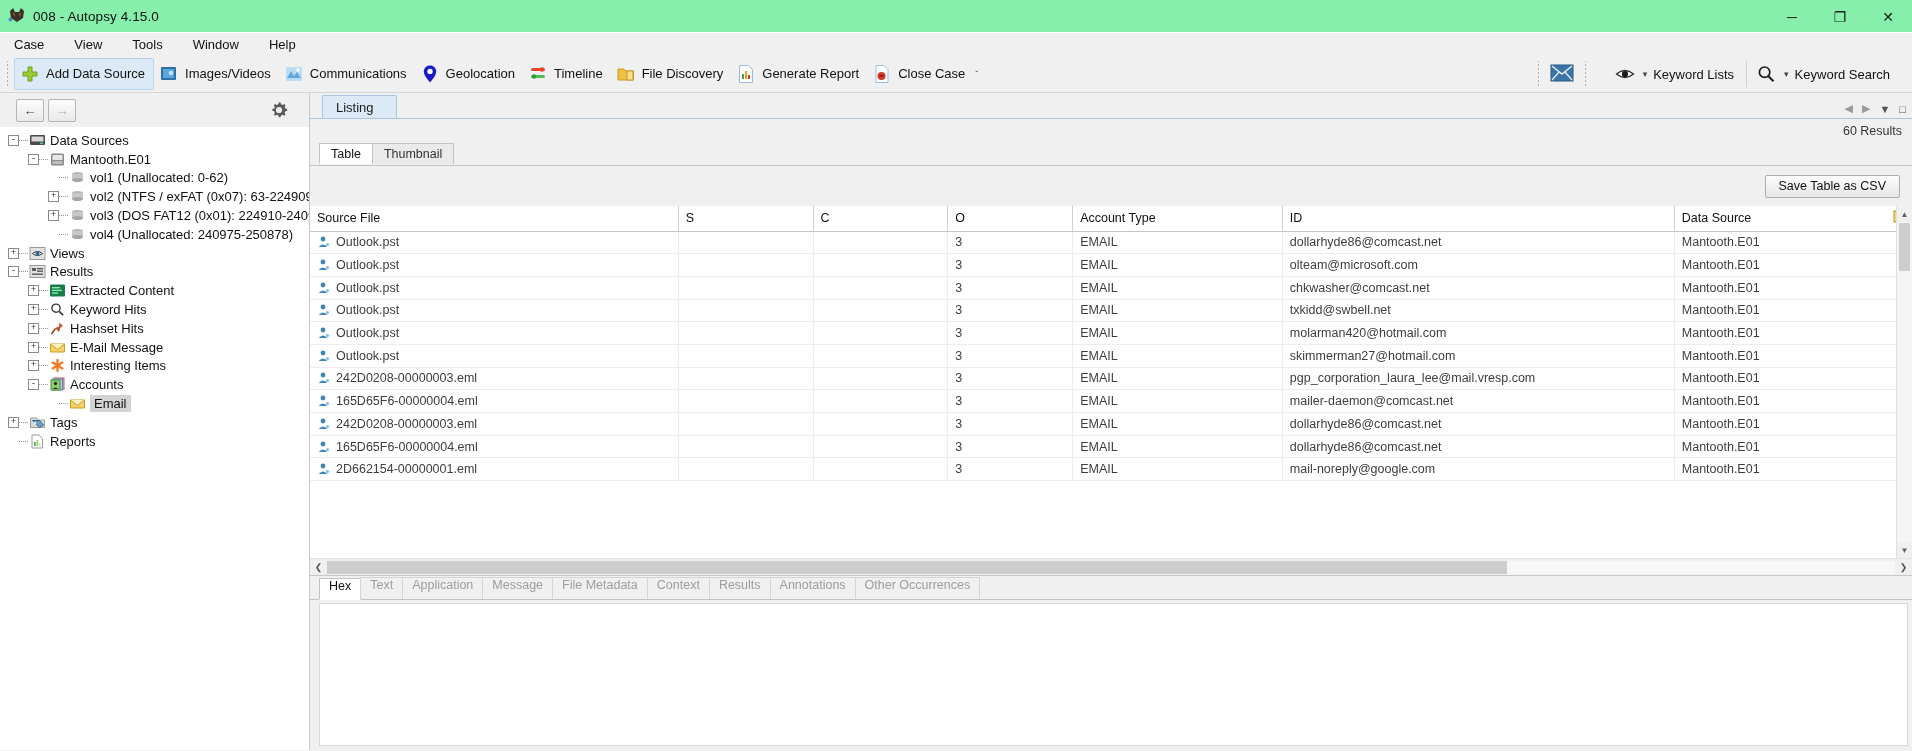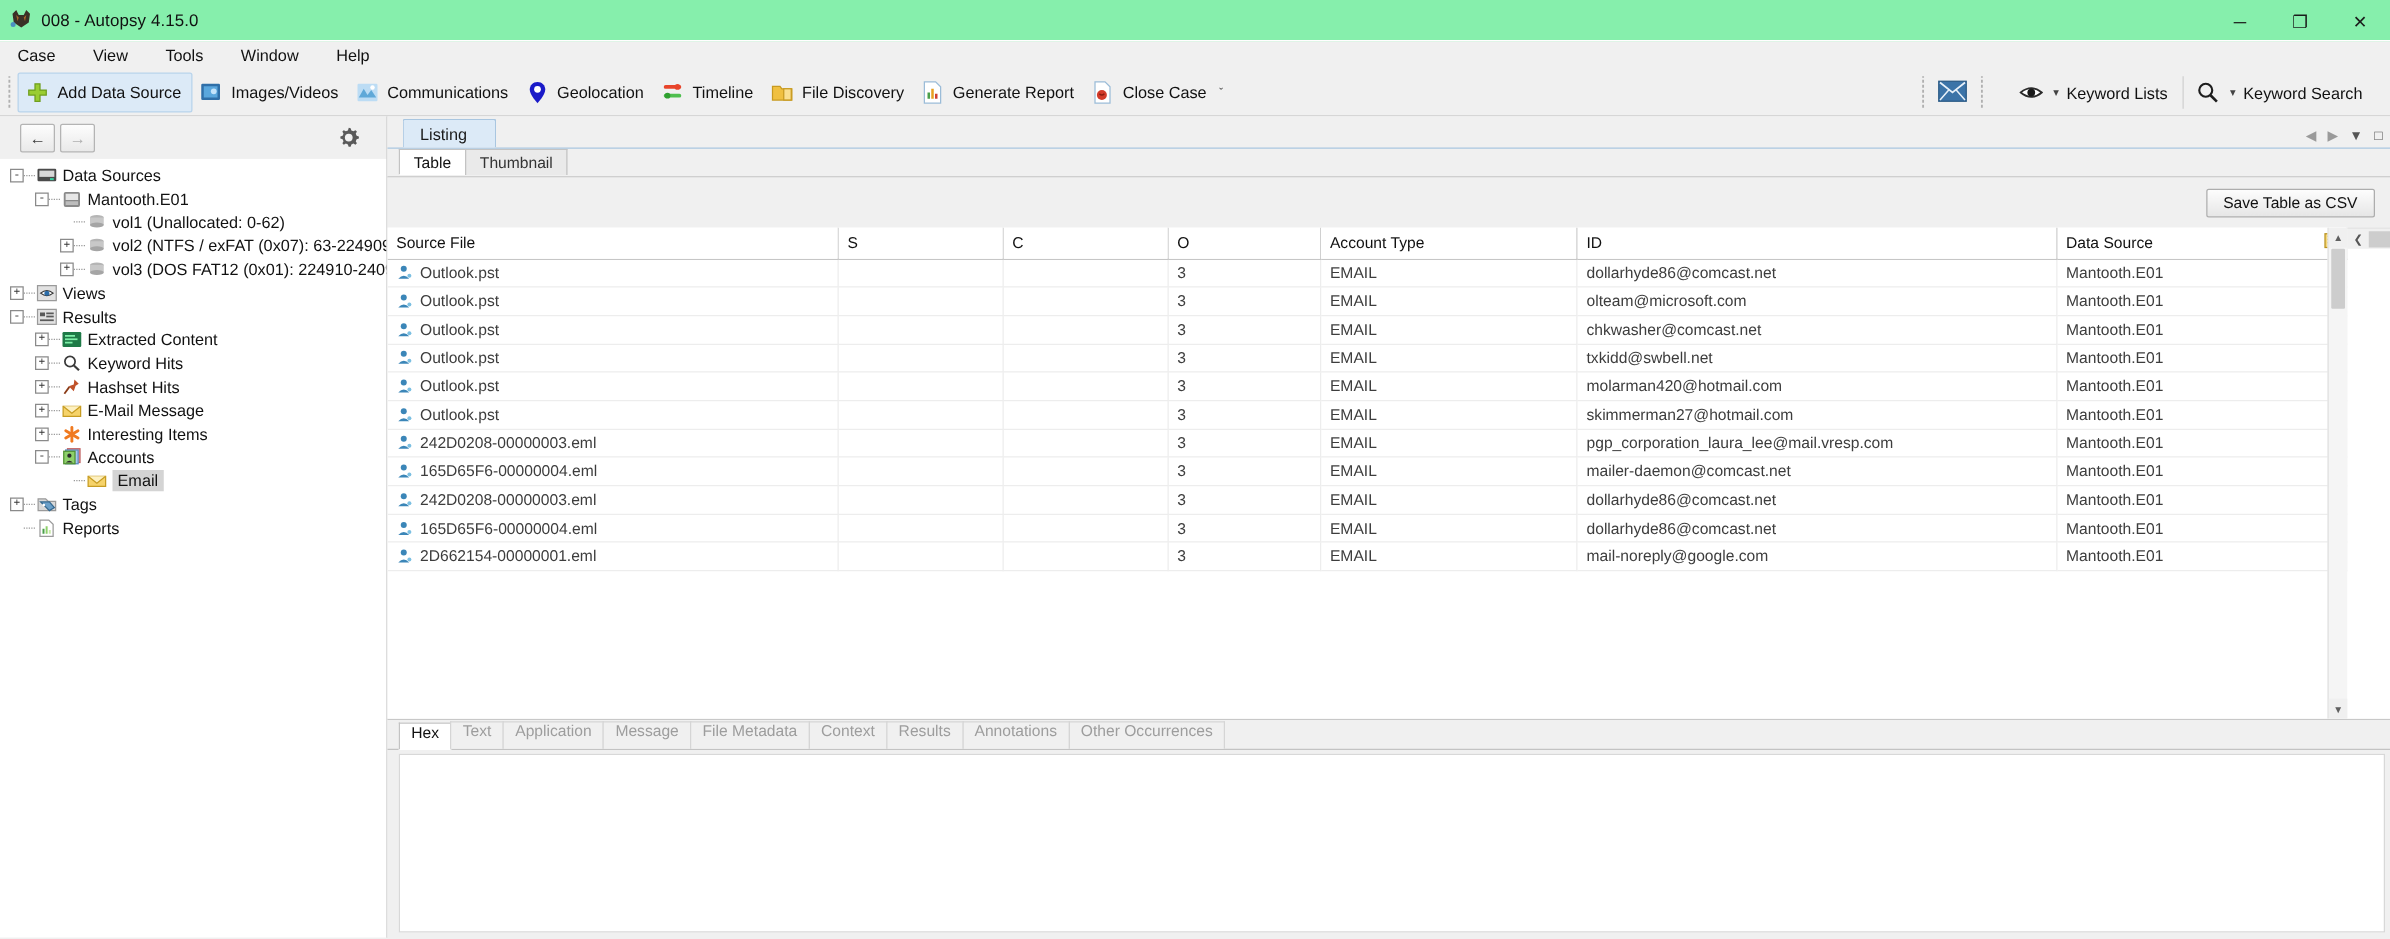--- a/index.html
+++ b/index.html
@@ -217,21 +217,21 @@
     padding: 0 13px;
     border: 1px solid #adadad;
     background: linear-gradient(#fdfdfd, #e6e6e6);
     border-radius: 2px;
     font-size: 12.5px;
     display: flex; align-items: center;
     color: #111;
   }
 
   
-  .table-wrap { background: #fff; flex: 1; min-height: 0; display: flex; flex-direction: row; position: relative; }
+  .table-wrap { background: #fff; flex: 1; min-height: 0; display: flex; flex-direction: column; position: relative; }
   table.grid { border-collapse: collapse; width: 100%; table-layout: fixed; }
   table.grid th {
     height: 25px;
     background: #ffffff;
     border-right: 1px solid #d0d0d0;
     border-bottom: 1px solid #c6c6c6;
     text-align: left;
     font-weight: normal;
     font-size: 12.5px;
     padding-left: 7px;
@@ -511,20 +511,30 @@
         <div class="tnode" style="padding-left: 48px;">
           <span class="thandle">+</span>
           <span class="tdash"></span>
           <span class="ticon"><svg width="17" height="15" viewBox="0 0 17 15">
               <ellipse cx="8.5" cy="4" rx="5.5" ry="2" fill="#b5b5b5"></ellipse>
               <rect x="3" y="4" width="11" height="6" fill="#c8c8c8"></rect>
               <ellipse cx="8.5" cy="10" rx="5.5" ry="2" fill="#a5a5a5"></ellipse>
             </svg></span>
           <span class="tlabel">vol3 (DOS FAT12 (0x01): 224910-240974)</span>
         </div>
+        <div class="tnode" style="padding-left: 48px;">
+          <span class="thandle none"></span>
+          <span class="tdash"></span>
+          <span class="ticon"><svg width="17" height="15" viewBox="0 0 17 15">
+              <ellipse cx="8.5" cy="4" rx="5.5" ry="2" fill="#b5b5b5"></ellipse>
+              <rect x="3" y="4" width="11" height="6" fill="#c8c8c8"></rect>
+              <ellipse cx="8.5" cy="10" rx="5.5" ry="2" fill="#a5a5a5"></ellipse>
+            </svg></span>
+          <span class="tlabel">vol4 (Unallocated: 240975-250878)</span>
+        </div>
         <div class="tnode" style="padding-left: 8px;">
           <span class="thandle">+</span>
           <span class="tdash"></span>
           <span class="ticon"><svg width="17" height="15" viewBox="0 0 17 15">
               <rect x="1" y="1.5" width="15" height="12" fill="#e2e2e2" stroke="#9a9a9a"></rect>
               <path d="M3.5 7.5 Q8.5 3.5 13.5 7.5 Q8.5 11.5 3.5 7.5 Z" fill="#fff" stroke="#333"></path>
               <circle cx="8.5" cy="7.5" r="2" fill="#2b6ca8"></circle>
             </svg></span>
           <span class="tlabel">Views</span>
         </div>
@@ -640,20 +650,23 @@
     <div class="listing-tabrow">
       <div class="listing-tab">Listing</div>
       <div class="tabrow-right">
         <span>◀</span>
         <span>▶</span>
         <span class="en">▼</span>
         <span class="en">□</span>
       </div>
     </div>
 
+    <div class="results-bar">
+      <span>60  Results</span>
+    </div>
 
     <div class="table-tabrow">
       <div class="tt active">Table</div>
       <div class="tt">Thumbnail</div>
     </div>
 
     <div class="csv-bar">
       <div class="csv-btn">Save Table as CSV</div>
     </div>
 

